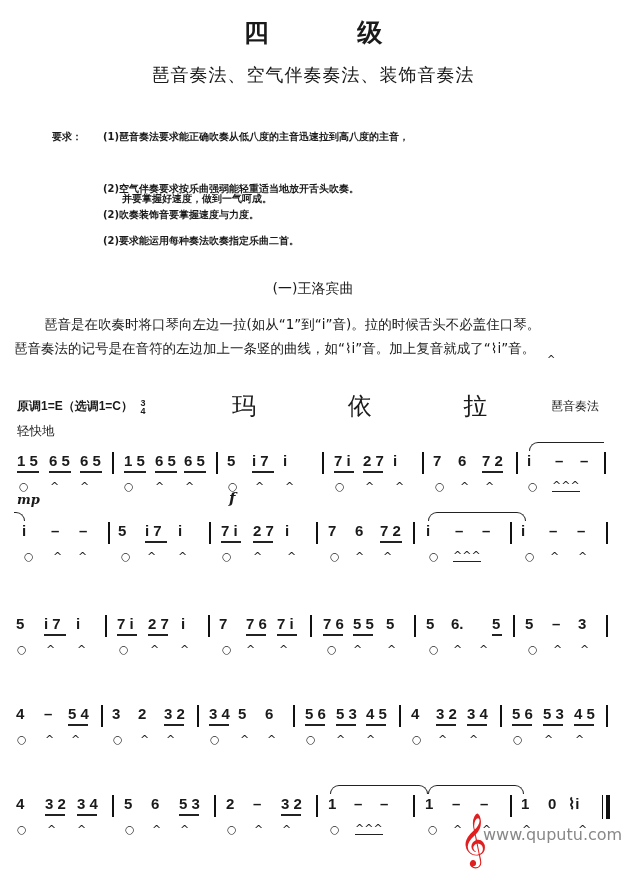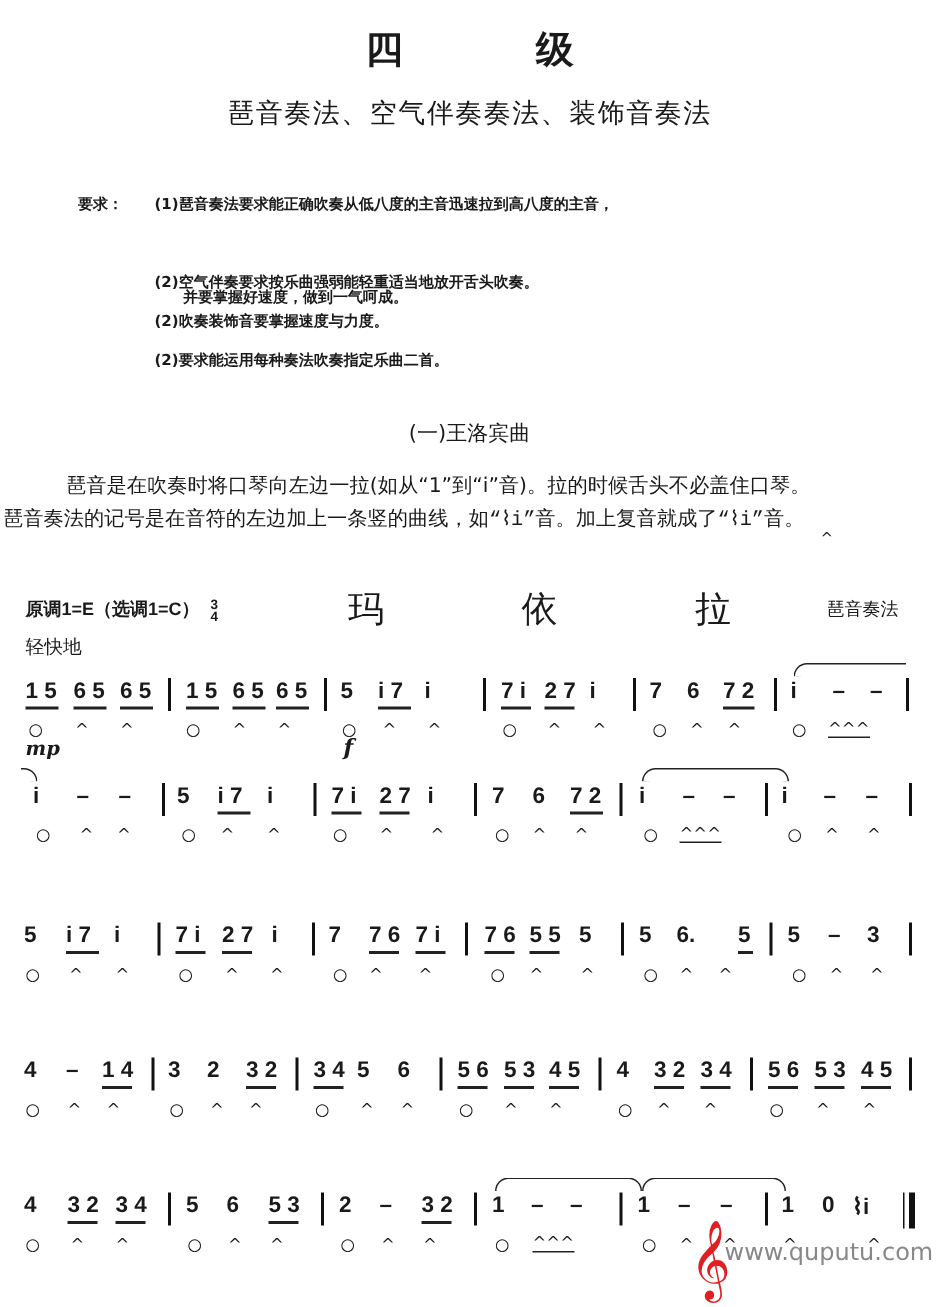--- a/index.html
+++ b/index.html
@@ -41,21 +41,21 @@
 
 <div class="abs req req-label">要求：</div>
 <div class="abs req req-line" style="top:124px;">(1)琶音奏法要求能正确吹奏从低八度的主音迅速拉到高八度的主音，</div>
 <div class="abs req req-line" style="top:150px; left:122px;margin-top:36px;">并要掌握好速度，做到一气呵成。</div>
 <div class="abs req req-line" style="top:176px;">(2)空气伴奏要求按乐曲强弱能轻重适当地放开舌头吹奏。</div>
 <div class="abs req req-line" style="top:202px;">(2)吹奏装饰音要掌握速度与力度。</div>
 <div class="abs req req-line" style="top:228px;">(2)要求能运用每种奏法吹奏指定乐曲二首。</div>
 
 <div class="abs section-title">(一)王洛宾曲</div>
 <div class="abs para" style="left:44px; top:312px;">琶音是在吹奏时将口琴向左边一拉(如从“1”到“i”音)。拉的时候舌头不必盖住口琴。</div>
-<div class="abs para" style="left:2px; top:336px;font-family:Liberation Mono, monospace;">琶音奏法的记号是在音符的左边加上一条竖的曲线，如“⌇i”音。加上复音就成了“⌇i”音。</div>
+<div class="abs para" style="left:14px; top:336px;">琶音奏法的记号是在音符的左边加上一条竖的曲线，如“⌇i”音。加上复音就成了“⌇i”音。</div>
 <div class="abs" style="left:547px; top:354px; font-size:10px; font-family:'DejaVu Sans',sans-serif;">^</div>
 
 <div class="abs hdr-left jianpu">
   <span>原调1=E（选调1=C）</span>
   <span style="display:inline-block; font-size:9px; line-height:8px; vertical-align:middle; text-align:center; margin-left:4px;">3<br>4</span>
 </div>
 <div class="abs tempo">轻快地</div>
 <div class="abs song-title">玛 依 拉</div>
 <div class="abs composer">琶音奏法</div>
 
@@ -219,21 +219,21 @@
   <span class="mark" style="left:453px">^</span>
   <span class="mark" style="left:479px">^</span>
   <span class="mark" style="left:528px">○</span>
   <span class="mark" style="left:553px">^</span>
   <span class="mark" style="left:580px">^</span>
 </div>
 
 <div class="row" style="top:705px;">
   <span class="note" style="left:16px">4</span>
   <span class="note" style="left:44px">–</span>
-  <span class="note" style="left:68px">1 4</span>
+  <span class="note" style="left:68px">5 4</span>
     <div class="ul" style="left:68px;width:20px"></div>
   <div class="bar" style="left:101px"></div>
   <span class="note" style="left:112px">3</span>
   <span class="note" style="left:138px">2</span>
   <span class="note" style="left:164px">3 2</span>
     <div class="ul" style="left:164px;width:20px"></div>
   <div class="bar" style="left:197px"></div>
   <span class="note" style="left:209px">3 4</span>
     <div class="ul" style="left:209px;width:20px"></div>
   <span class="note" style="left:238px">5</span>

